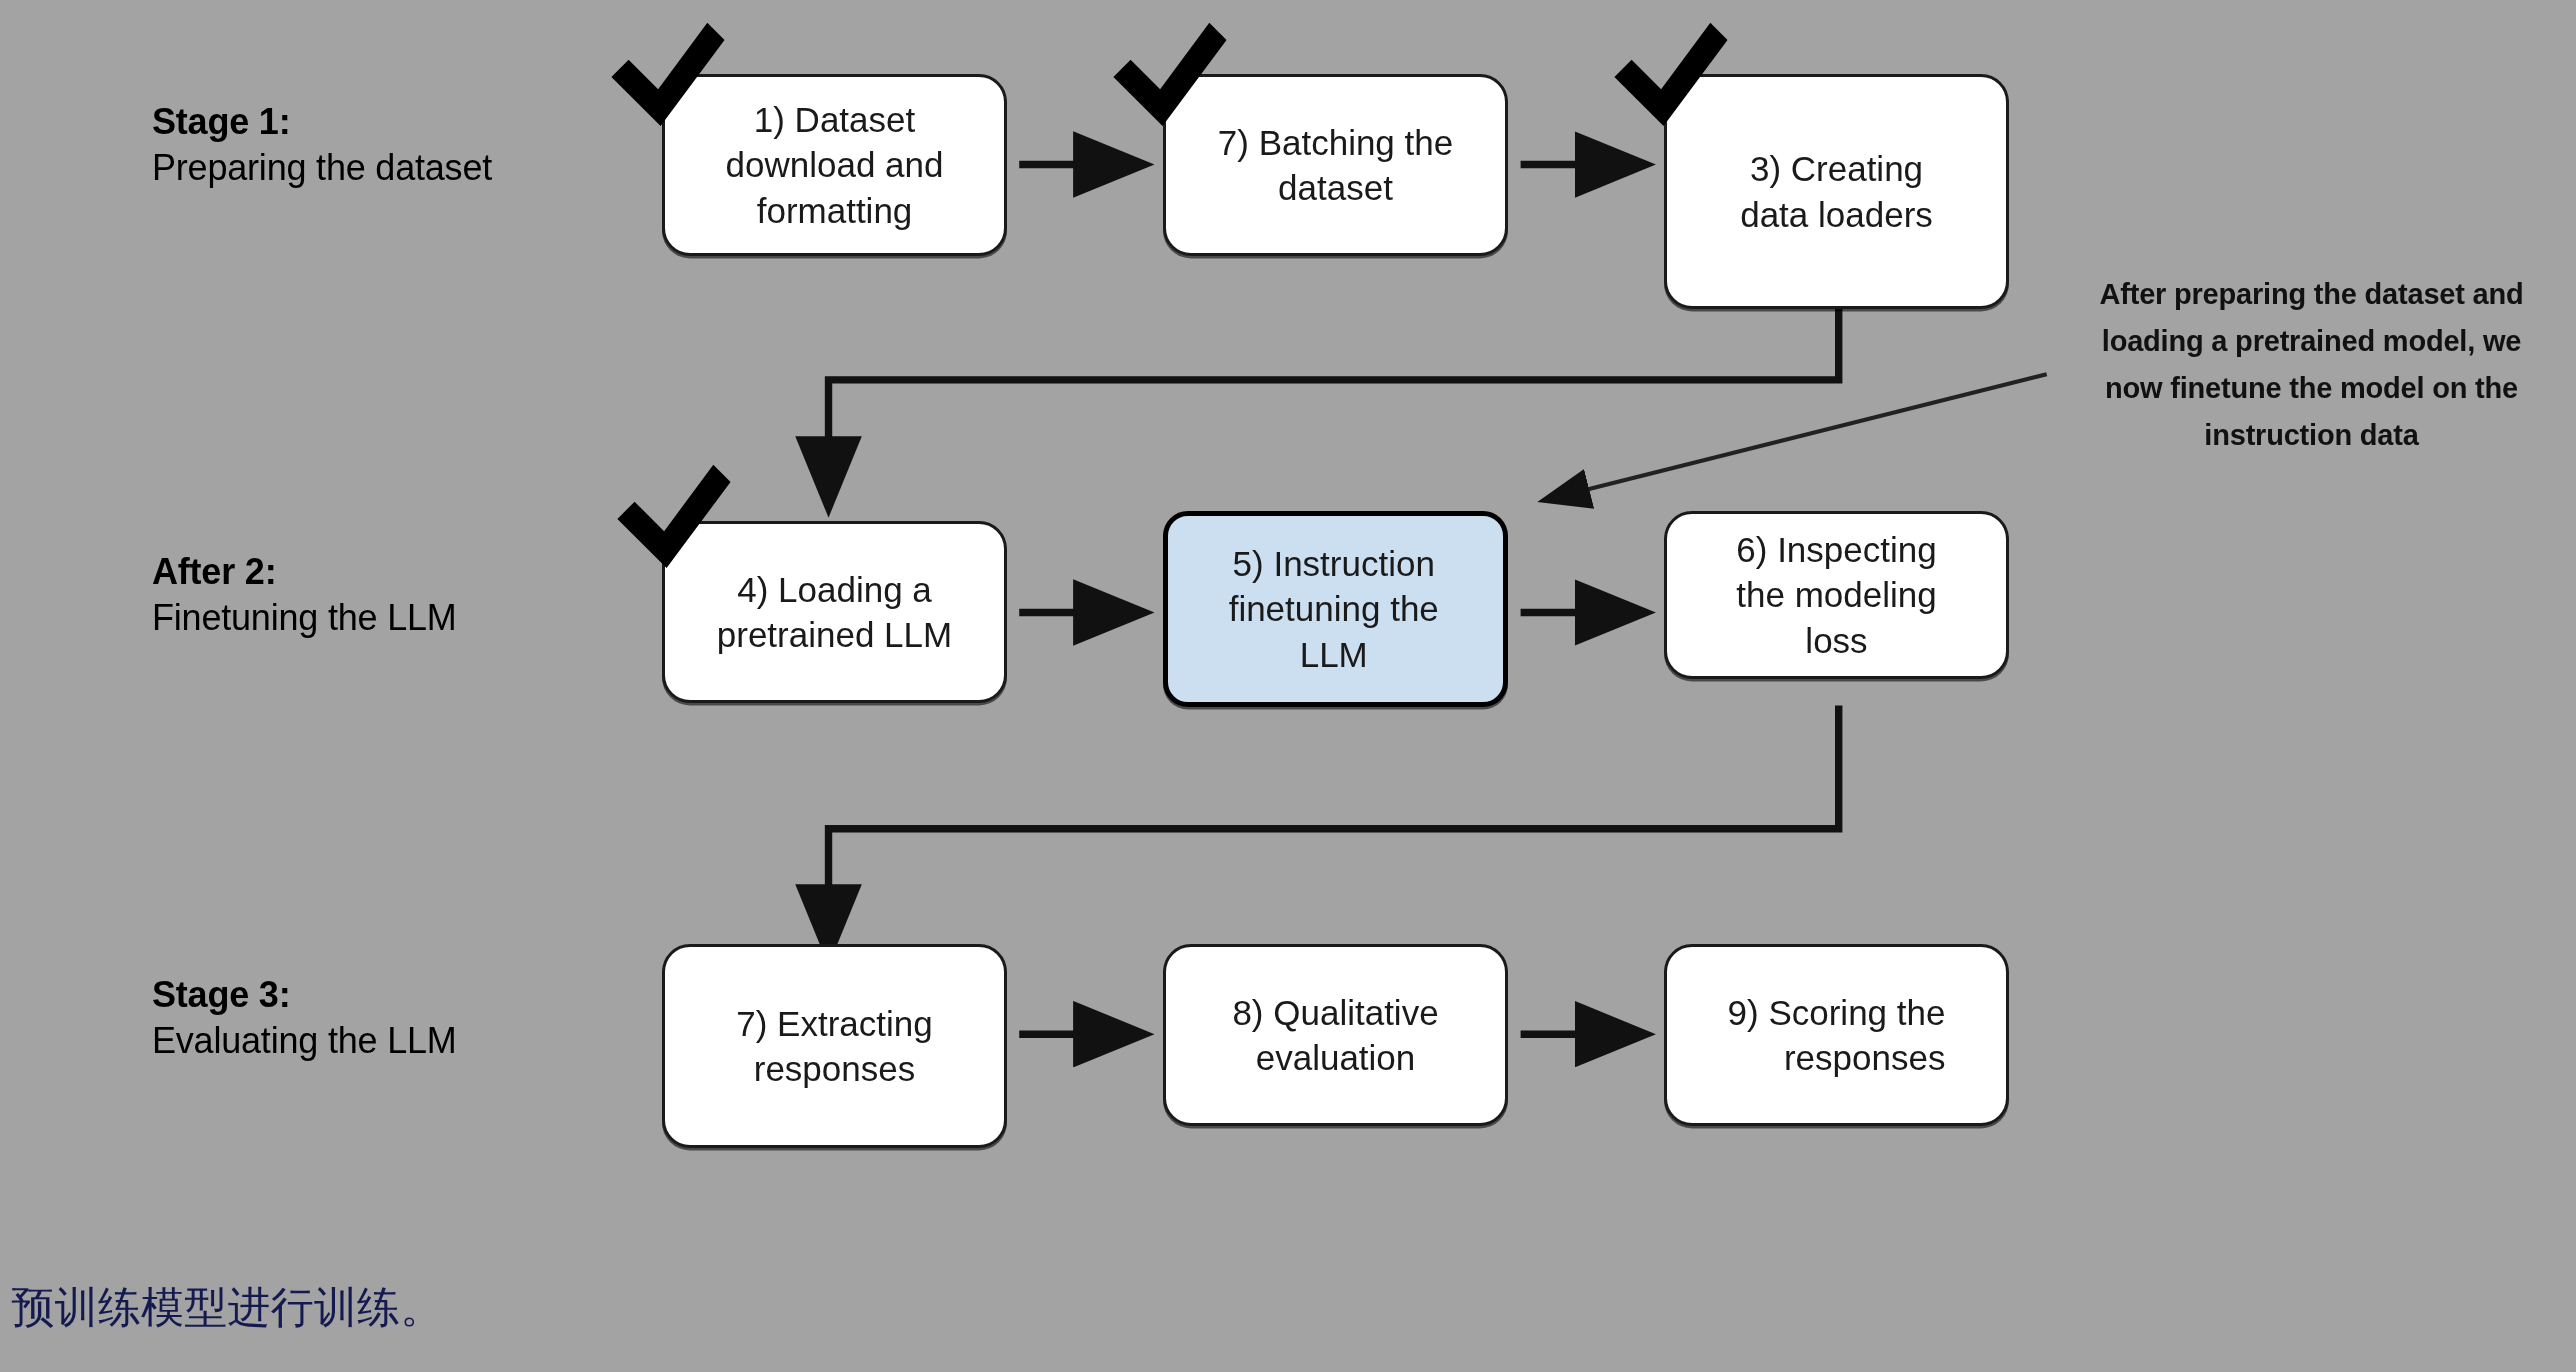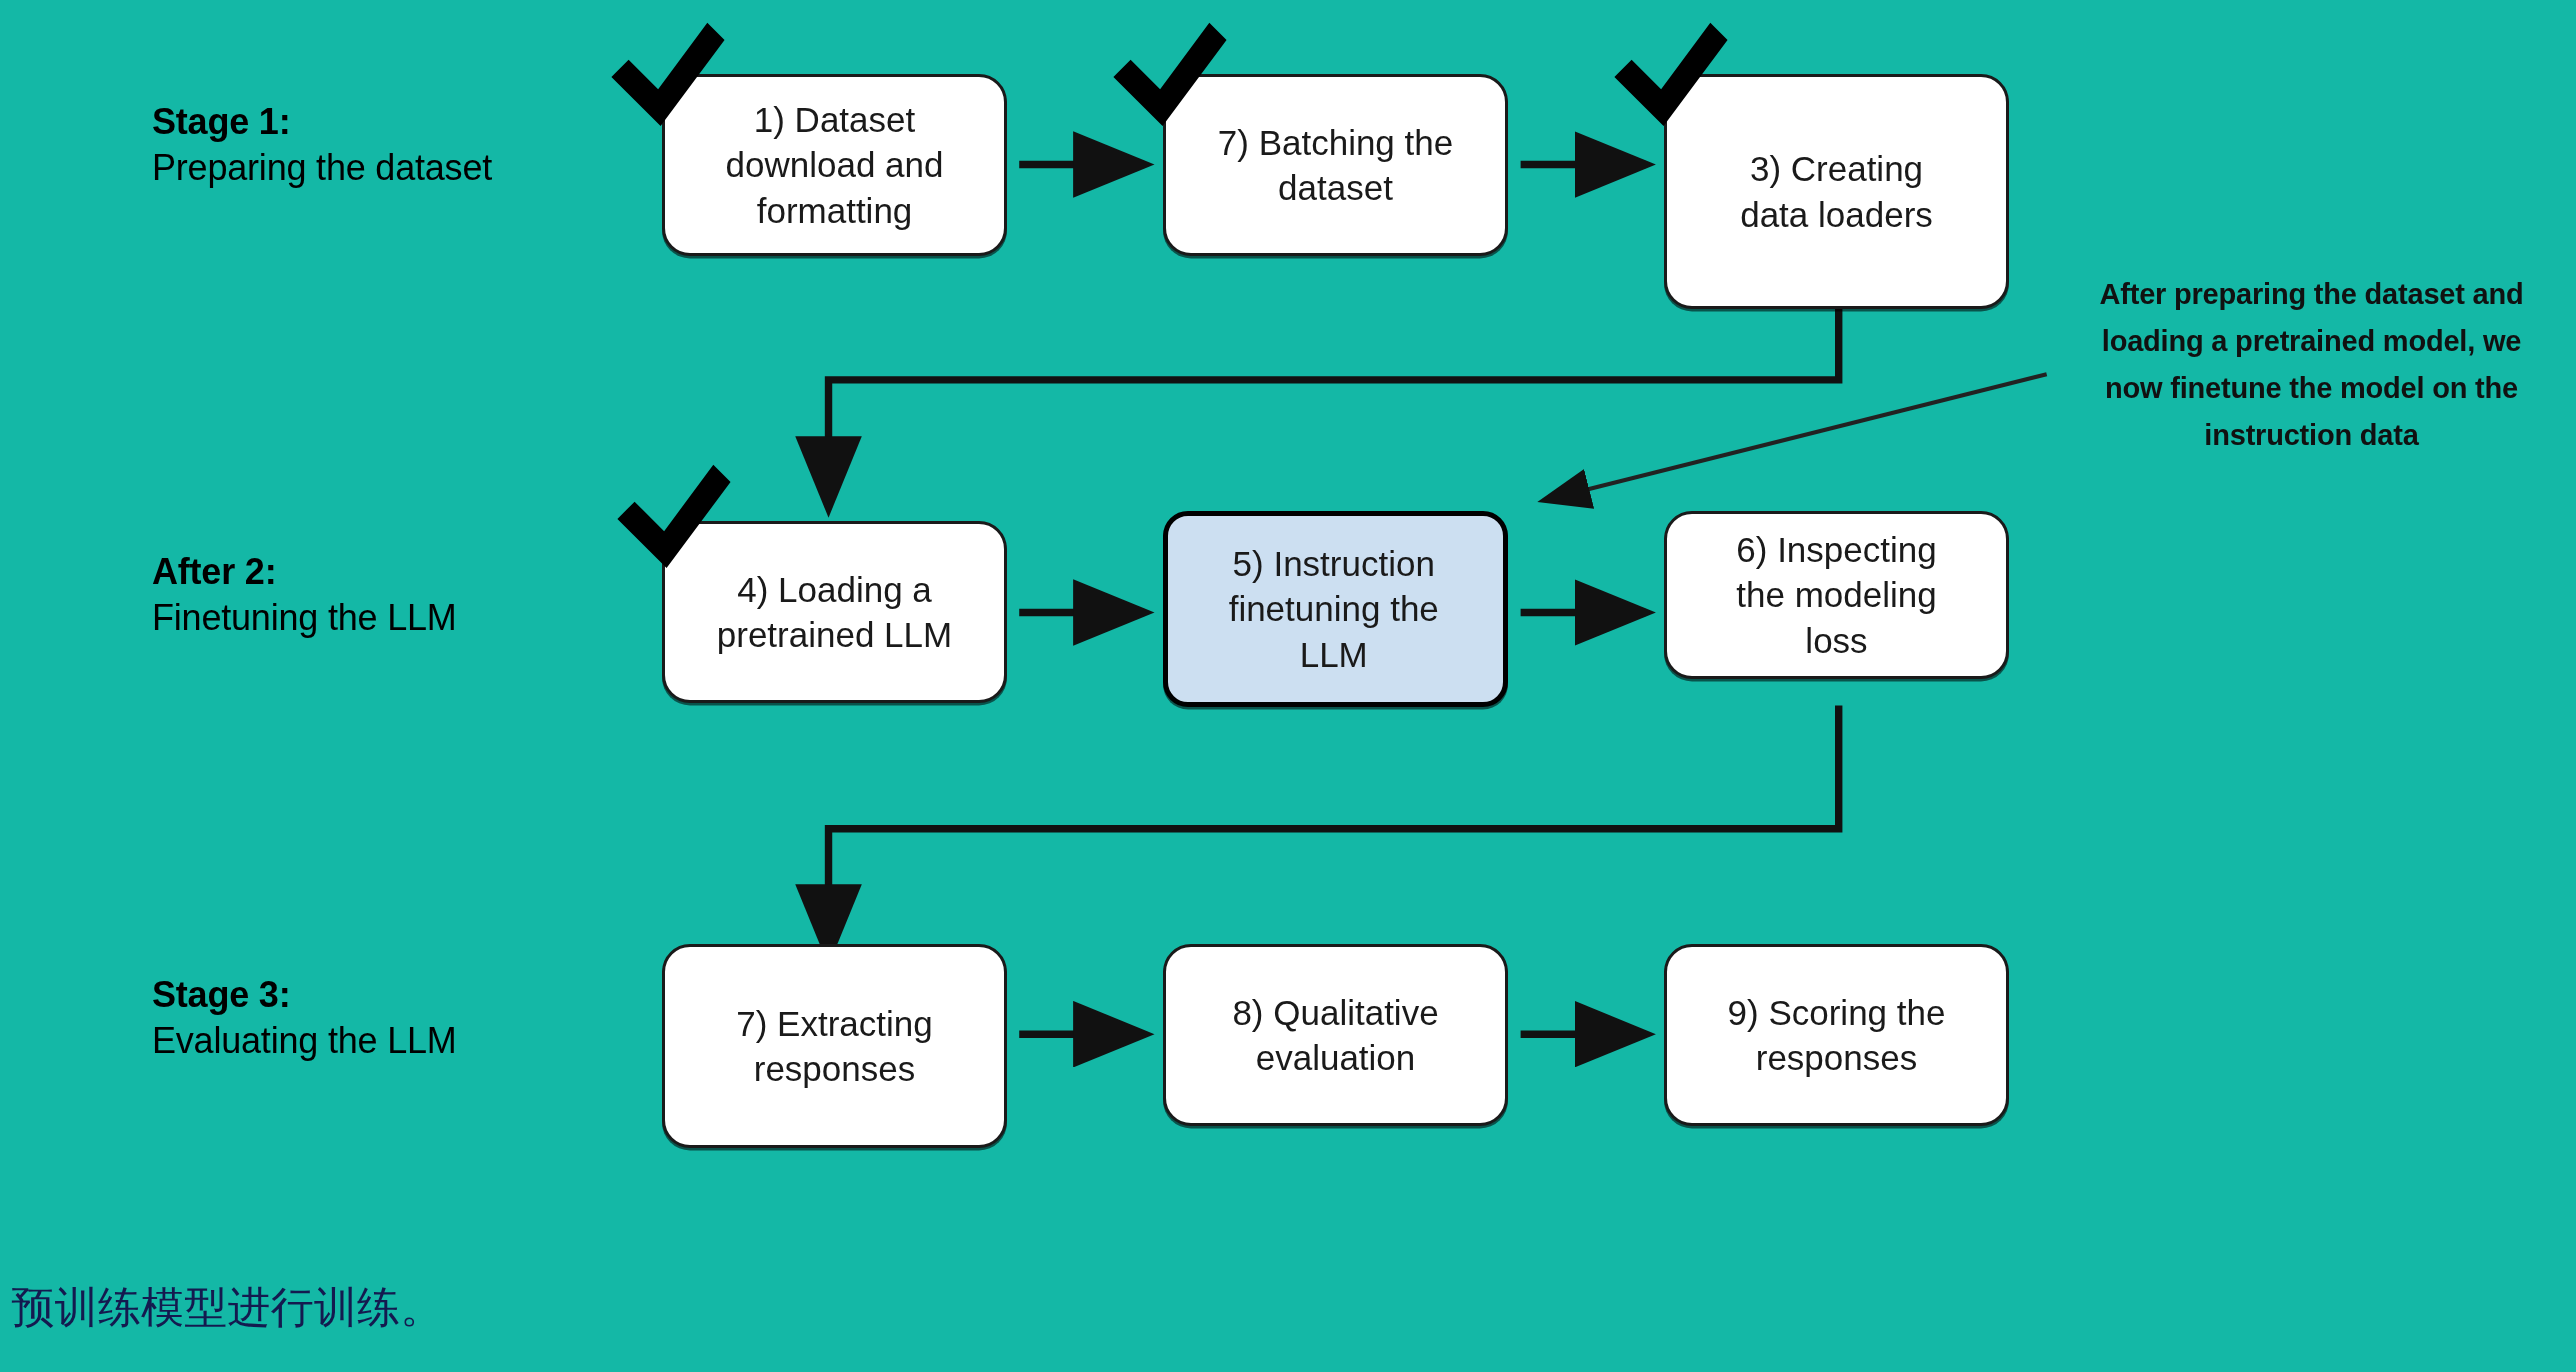--- a/index.html
+++ b/index.html
@@ -8,21 +8,21 @@
     background: #ffffff;
   }
   body {
     font-family: "Liberation Sans", sans-serif;
     -webkit-font-smoothing: antialiased;
   }
   #page {
     position: relative;
     width: 2576px;
     height: 1373px;
-    background: #14b8a6;
+    background: #a3a3a3;
     overflow: hidden;
   }
   #svg-layer {
     position: absolute;
     left: 0;
     top: 0;
     width: 2576px;
     height: 1373px;
     pointer-events: none;
   }
@@ -197,21 +197,21 @@
   </div>
 
   <div class="node" style="left:662px; top:944px; width:345px; height:204px;">
     <span class="node-text">7) Extracting
 responses</span>
   </div>
   <div class="node" style="left:1163px; top:944px; width:345px; height:182px;">
     <span class="node-text">8) Qualitative
 evaluation</span>
   </div>
-  <div class="node" style="left:1664px; top:944px; width:345px; height:182px;">
+  <div class="node" style="left:1664px; top:944px; width:345px; height:182px;text-align:right;">
     <span class="node-text">9) Scoring the
 responses</span>
   </div>
 
   <svg class="check-mark" style="left:604px; top:8.2px;" viewBox="0 0 100 100">
     <path d="M6,56 L20,42 L44,66 L84,12 L98,26 L46,96 Z" fill="#000000"></path>
   </svg>
   <svg class="check-mark" style="left:1106px; top:8.2px;" viewBox="0 0 100 100">
     <path d="M6,56 L20,42 L44,66 L84,12 L98,26 L46,96 Z" fill="#000000"></path>
   </svg>

